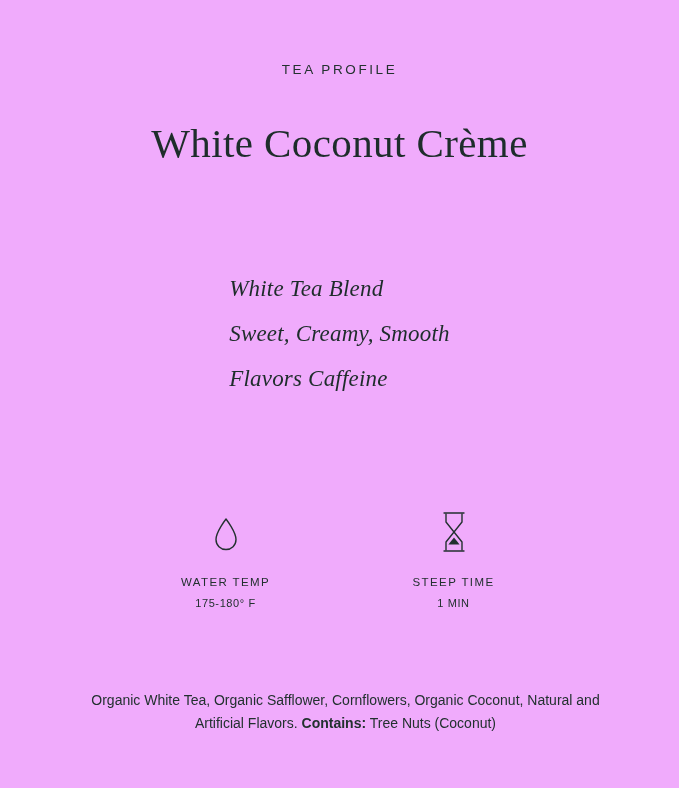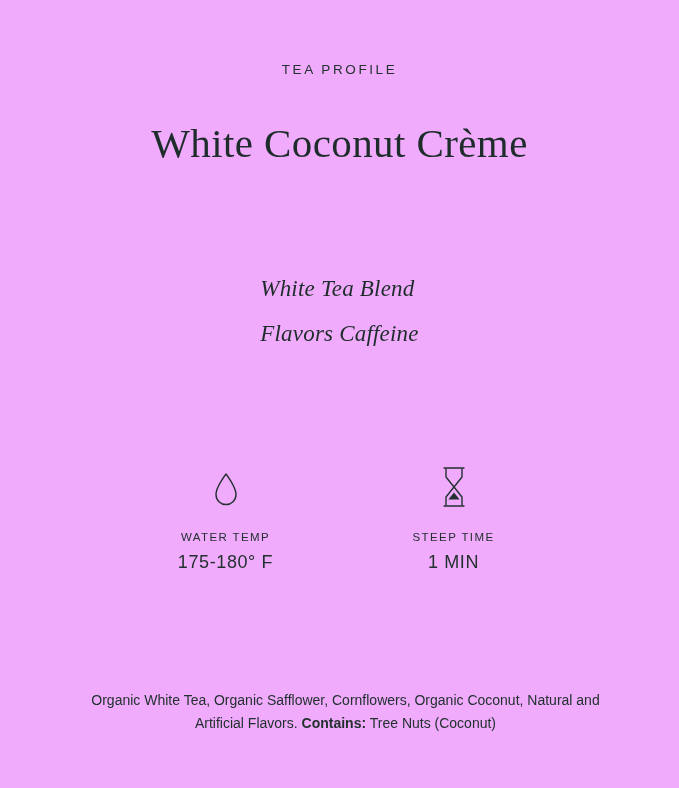--- a/index.html
+++ b/index.html
@@ -76,21 +76,21 @@
   .spec-label {
     margin-top: 22px;
     font-size: 11.5px;
     letter-spacing: 1.4px;
     text-transform: uppercase;
     color: #22312f;
     text-align: center;
   }
   .spec-value {
     margin-top: 9px;
-    font-size: 18px;
+    font-size: 11px;
     letter-spacing: 0.6px;
     color: #22312f;
     text-align: center;
   }
   .ingredients {
     position: absolute;
     left: 12px;
     right: 0;
     bottom: 52px;
     padding: 0 72px;
@@ -109,20 +109,21 @@
 <body>
 
 <div class="card">
 
   <div class="eyebrow">TEA PROFILE</div>
 
   <h1 class="title">White Coconut Crème</h1>
 
   <div class="descriptors">
     <div class="descriptor">White Tea Blend</div>
+    <div class="descriptor">Sweet, Creamy, Smooth</div>
     <div class="descriptor">Flavors Caffeine</div>
   </div>
 
   <div class="specs">
 
     <div class="spec">
       <div class="spec-icon">
         <svg width="30" height="40" viewBox="0 0 30 40" aria-hidden="true">
           <path d="M15 5 C15 5 5 18 5 25.5 C5 31.3 9.5 35.5 15 35.5 C20.5 35.5 25 31.3 25 25.5 C25 18 15 5 15 5 Z" fill="none" stroke="#22312f" stroke-width="1.4" stroke-linejoin="round"></path>
         </svg>

